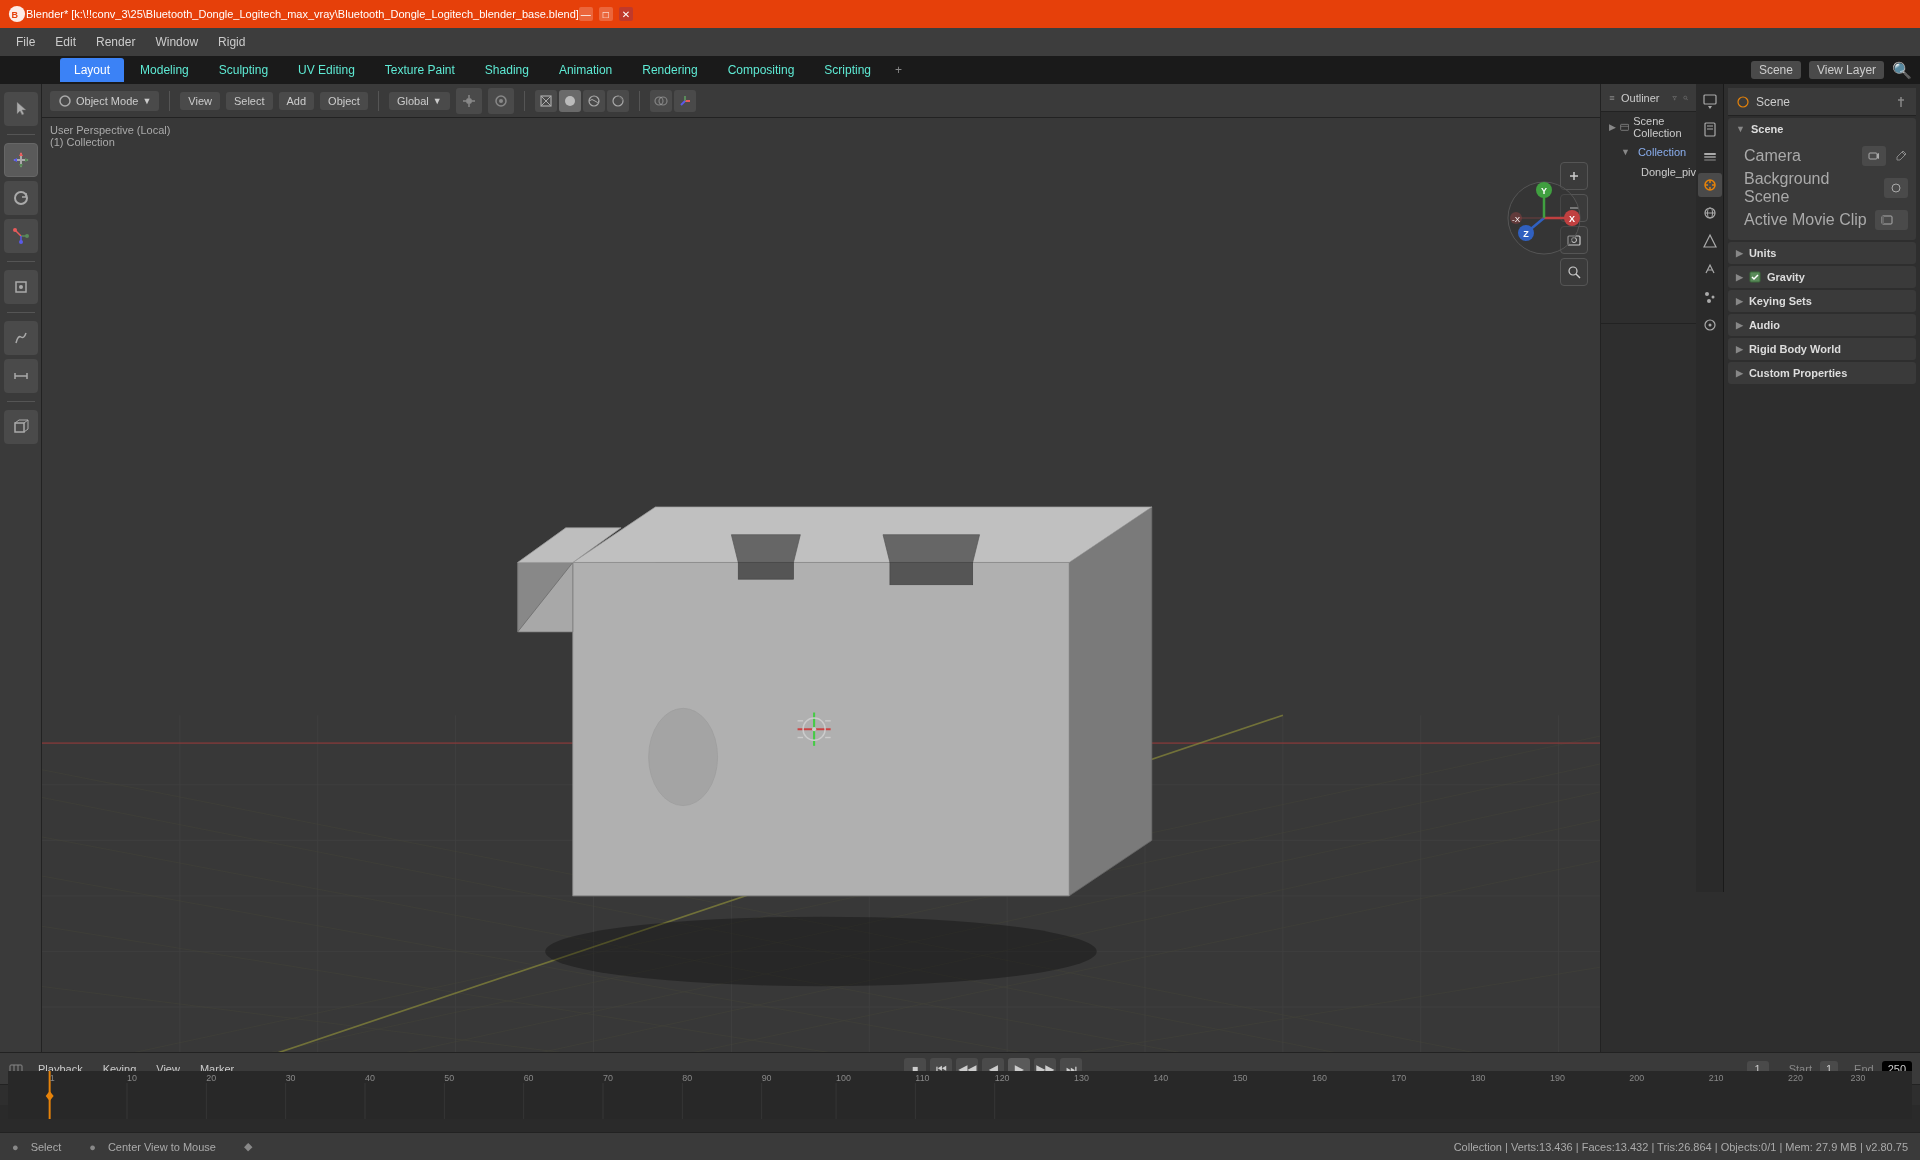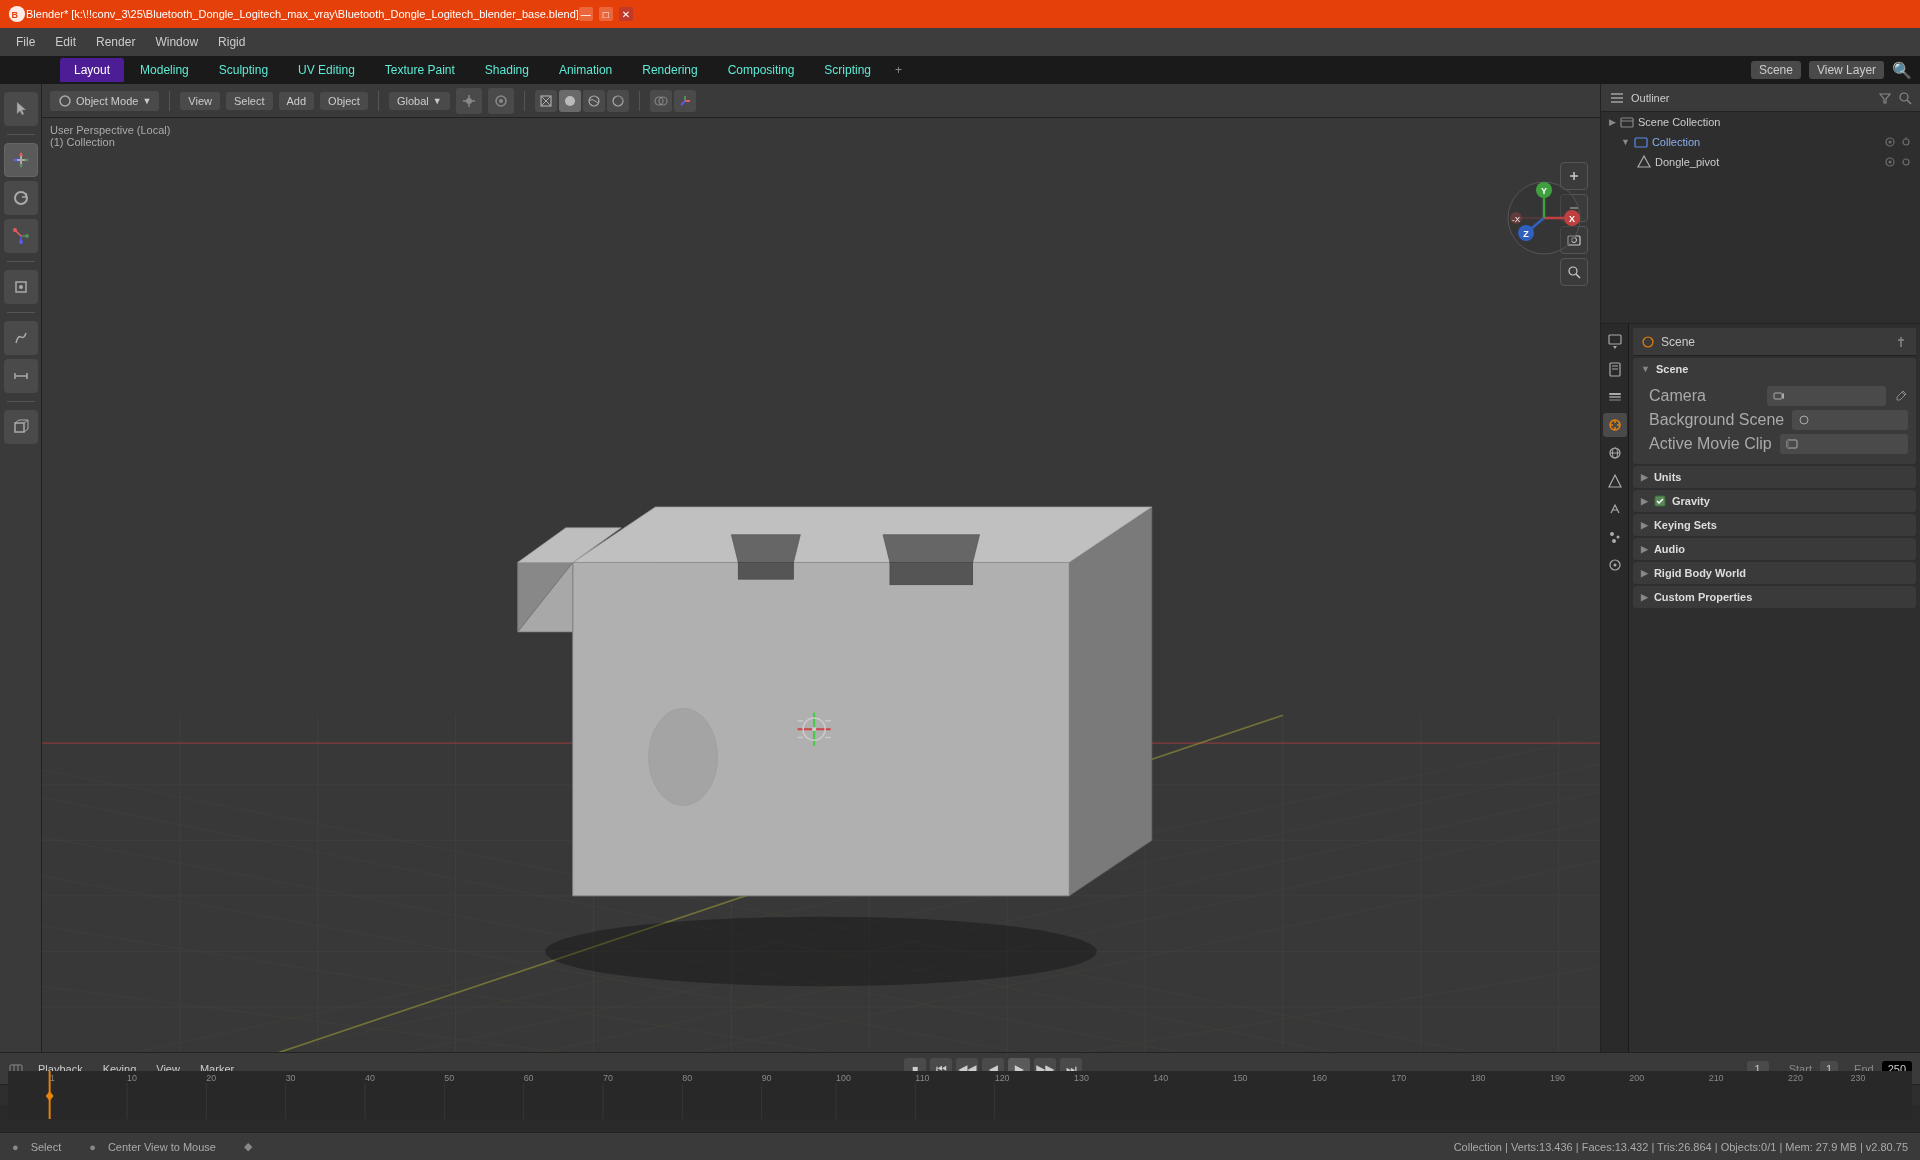--- a/index.html
+++ b/index.html
@@ -84,21 +84,21 @@
       padding: 4px 14px;
       color: #5eead4;
       font-size: 12px;
       cursor: pointer;
       border-radius: 3px 3px 0 0;
       height: 24px;
       display: flex;
       align-items: center;
     }
     .workspace-tab.active {
-      background: #4c1d95;
+      background: #3b82f6;
       color: #ffffff;
     }
     .workspace-tab-add {
       padding: 4px 8px;
       color: #888;
       cursor: pointer;
     }
 
     
     #workspace-right {
@@ -261,21 +261,21 @@
       font-size: 14px;
       cursor: pointer;
       border: 1px solid #555;
     }
 
     
     #right-panel {
       width: 320px;
       background: #2e2e2e;
       display: flex;
-      flex-direction: column;
+      flex-direction: row;
       border-left: 1px solid #222;
       overflow-y: auto;
     }
 
     
     #outliner {
       height: 240px;
       border-bottom: 1px solid #222;
       overflow: hidden;
     }

